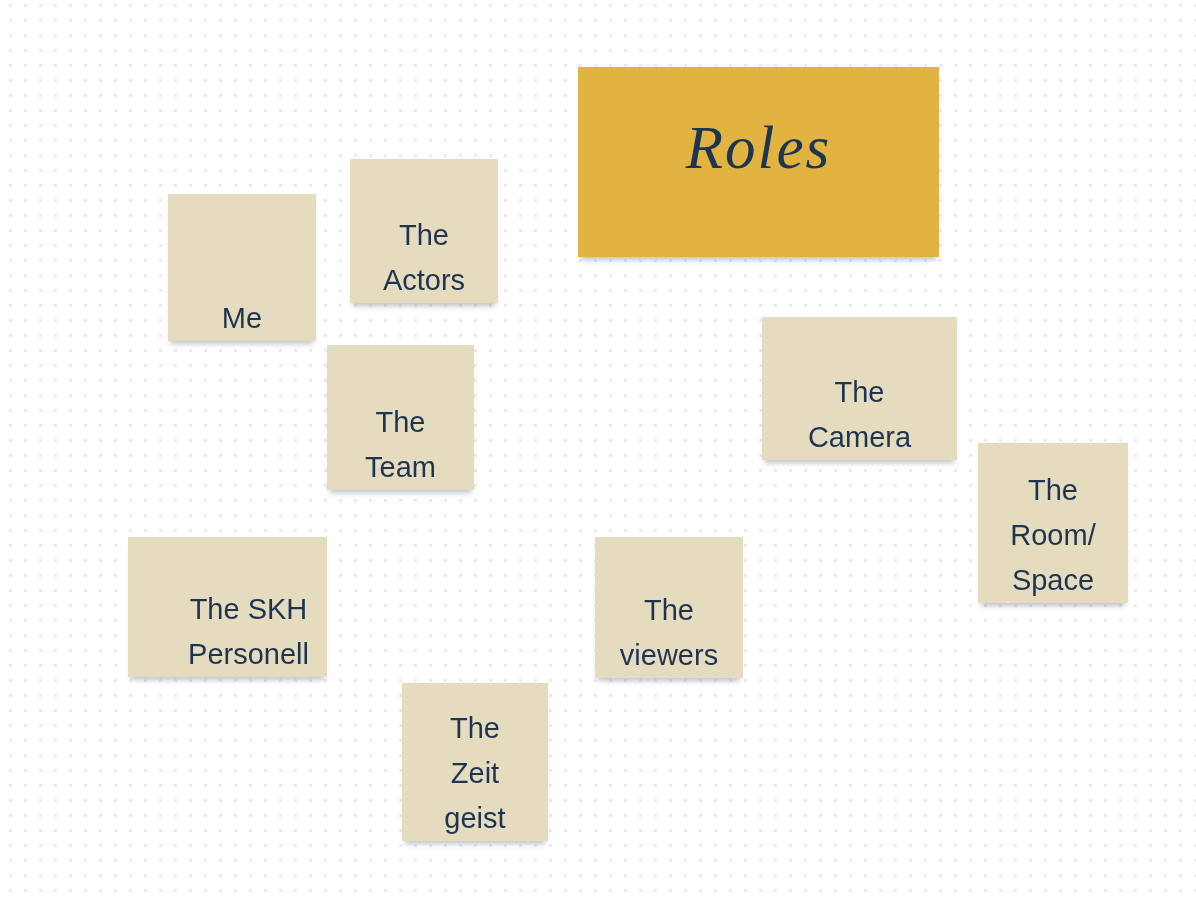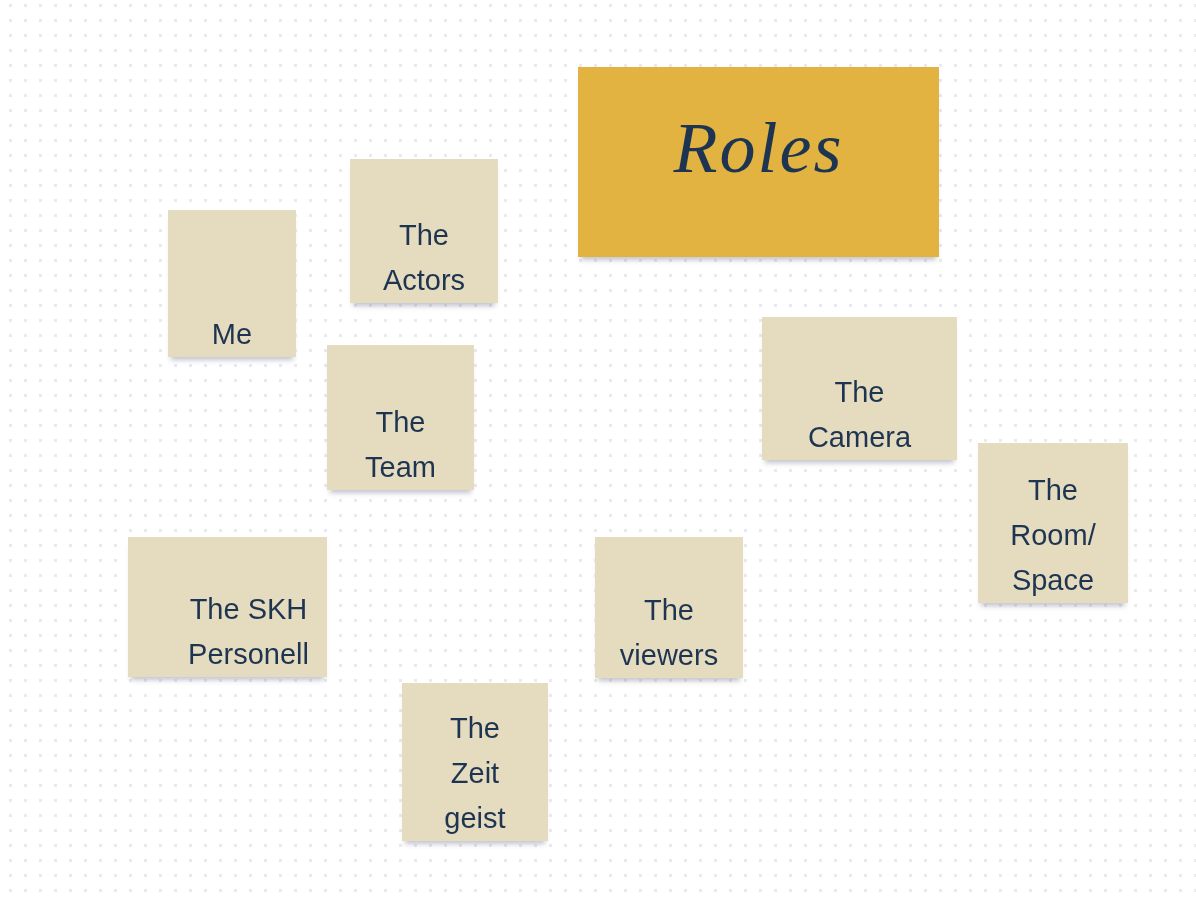--- a/index.html
+++ b/index.html
@@ -21,21 +21,21 @@
   }
   .title-card{
     position:absolute;
     background:var(--title-fill);
     display:flex;align-items:center;justify-content:center;
     box-shadow:0 6px 5px -3px rgba(95,100,125,0.38);
   }
   .title-text{
     font-family:cursive;
     font-style:italic;
-    font-size:72px;
+    font-size:61px;
     letter-spacing:2px;
     color:var(--text);
     transform:translateY(-14px);
   }
   .note{
     position:absolute;
     background:var(--note-fill);
     display:flex;align-items:flex-end;justify-content:center;
     box-shadow:0 6px 5px -3px rgba(95,100,125,0.38);
   }
@@ -49,21 +49,21 @@
   }
 </style>
 </head>
 <body>
 
 <div class="board">
   <div class="title-card" style="left: 578px; top: 67px; width: 361px; height: 190px;">
     <span class="title-text">Roles</span>
   </div>
 
-<div class="note" style="left: 168px; top: 210px; width: 128px; height: 147px;">
+<div class="note" style="left: 168px; top: 194px; width: 148px; height: 147px;">
     <span class="note-text">Me</span>
   </div>
     <div class="note" style="left: 350px; top: 159px; width: 148px; height: 144px;">
     <span class="note-text">The
 Actors</span>
   </div>
     <div class="note" style="left: 327px; top: 345px; width: 147px; height: 145px;">
     <span class="note-text">The
 Team</span>
   </div>

